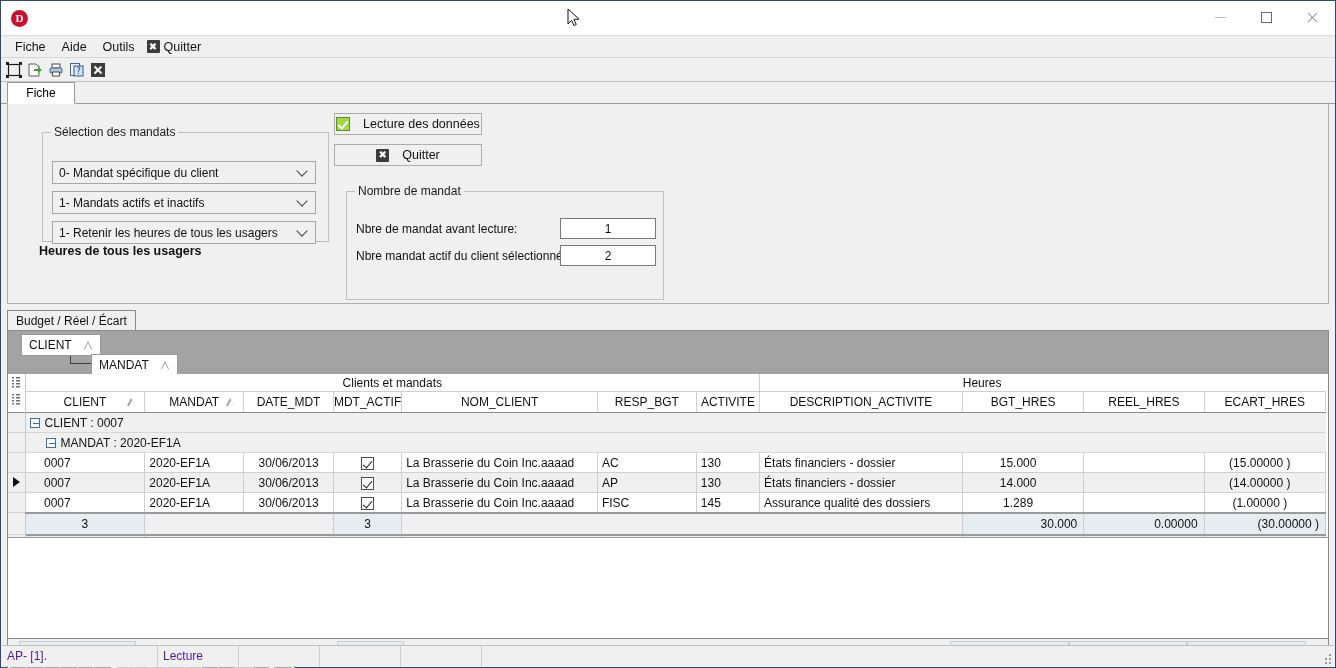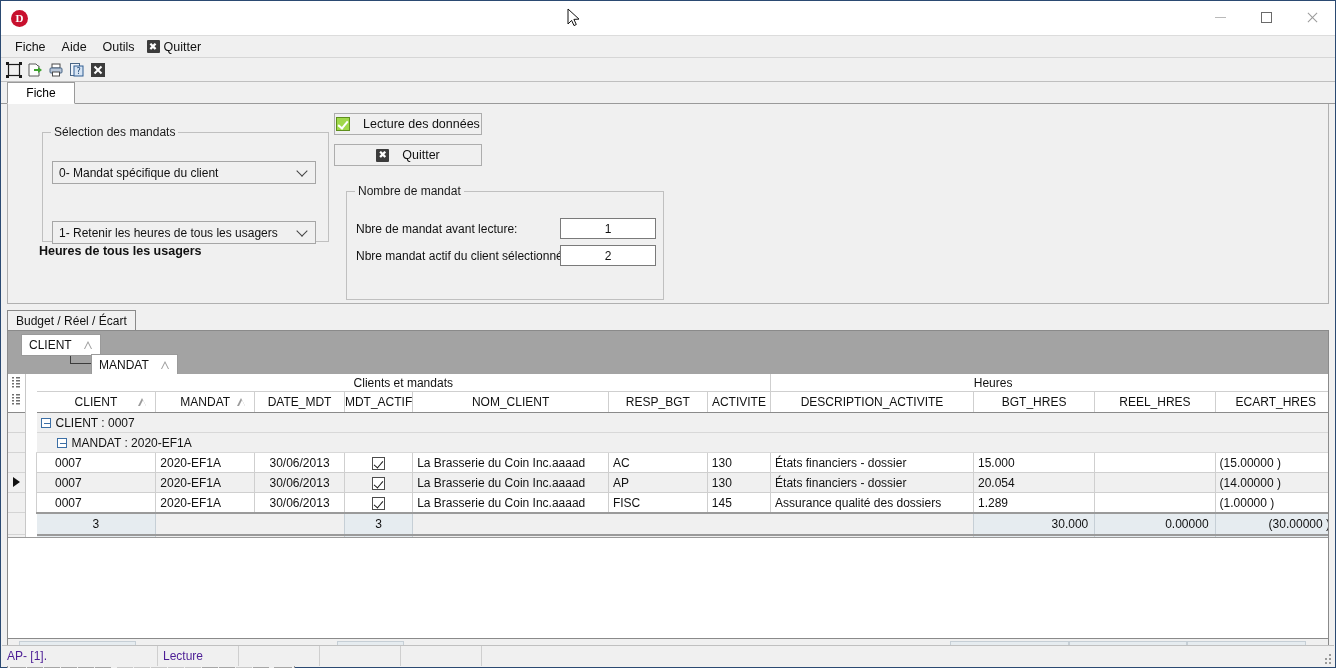--- a/index.html
+++ b/index.html
@@ -146,40 +146,40 @@
       linear-gradient(#6f6f6f,#6f6f6f) 0 3px/2px 1.5px no-repeat,
       linear-gradient(#6f6f6f,#6f6f6f) 4px 3px/4px 1.5px no-repeat,
       linear-gradient(#6f6f6f,#6f6f6f) 0 6px/2px 1.5px no-repeat,
       linear-gradient(#6f6f6f,#6f6f6f) 4px 6px/4px 1.5px no-repeat,
       linear-gradient(#6f6f6f,#6f6f6f) 0 9px/2px 1.5px no-repeat,
       linear-gradient(#6f6f6f,#6f6f6f) 4px 9px/4px 1.5px no-repeat;
   }
   .rowmark{position:absolute;left:5px;top:4px;width:0;height:0;
     border-top:5px solid transparent;border-bottom:5px solid transparent;border-left:7px solid #111;}
   table.dg{border-collapse:collapse;table-layout:fixed;width:1301px;
-    position:absolute;left:28px;top:0;font-size:12px;}
+    position:absolute;left:17px;top:0;font-size:12px;}
   table.dg td,table.dg th{padding:0;margin:0;}
   .hdr-top td{height:17px;text-align:center;font-weight:normal;color:#111;
     border-bottom:1px solid #cfcfcf;background:#ffffff;}
   .hdr-main td{height:20px;text-align:center;font-weight:normal;color:#111;
     border-bottom:1px solid #8a8a8a;border-right:1px solid #cfcfcf;background:#ffffff;
     position:relative;white-space:nowrap;}
   .hdr-main td .sortmark{position:absolute;right:8px;top:6px;}
   .grp-row td{height:19px;background:#f0f0f0;border-bottom:1px solid #d8d8d8;
     color:#111;white-space:nowrap;}
   .grp-lbl{display:flex;align-items:center;gap:5px;}
   .expander{
     width:10px;height:10px;box-sizing:border-box;border:1px solid #3c6fa5;background:#fff;
     display:inline-flex;align-items:center;justify-content:center;position:relative;flex:0 0 auto;
   }
   .expander:after{content:"";position:absolute;left:2px;top:4px;width:6px;height:1px;background:#3c6fa5;}
   tr.data td{height:19px;border:1px solid #cfcfcf;border-top:none;color:#111;
     padding:0 4px;white-space:nowrap;overflow:hidden;}
   tr.data.alt td{background:#f0f0f0;}
-  tr.data td.num{text-align:left;padding-right:14px;}
+  tr.data td.num{text-align:center;padding-right:14px;}
   tr.data td.ctr{text-align:center;}
   .cb{
     width:13px;height:13px;box-sizing:border-box;border:1px solid #4c4c4c;background:#fff;
     display:inline-block;position:relative;vertical-align:middle;
   }
   .cb:after{content:"";position:absolute;left:3px;top:1px;width:4px;height:8px;
     border-right:1.6px solid #1a1a1a;border-bottom:1.6px solid #1a1a1a;transform:rotate(40deg);}
   tr.sum td{height:20px;background:#f0f0f0;color:#111;border:none;padding:0;}
   tr.sum td.box{background:#e6ecf0;border:1px solid #c6cfd6;text-align:center;}
   tr.sum td.boxr{background:#e6ecf0;border:1px solid #c6cfd6;text-align:right;padding-right:6px;}
@@ -289,20 +289,24 @@
   <div class="tabstrip">
     <div class="tab-fiche">Fiche</div>
   </div>
 
   <div class="panel-upper">
 
     <fieldset class="grp" id="grp-mandats">
       <legend>Sélection des mandats</legend>
       <div class="sel" style="top:22px">
         <span>0- Mandat spécifique du client</span>
+        <i class="chev"></i>
+      </div>
+      <div class="sel" style="top:52px">
+        <span>1- Mandats actifs et inactifs</span>
         <i class="chev"></i>
       </div>
       <div class="sel" style="top:82px">
         <span>1- Retenir les heures de tous les usagers</span>
         <i class="chev"></i>
       </div>
     </fieldset>
 
     <div class="bold-note">Heures de tous les usagers</div>
 
@@ -433,21 +437,21 @@
           </tr>
           <tr class="data alt">
             <td style="padding-left:18px">0007</td>
             <td>2020-EF1A</td>
             <td class="ctr">30/06/2013</td>
             <td class="ctr"><span class="cb"></span></td>
             <td>La Brasserie du Coin Inc.aaaad</td>
             <td>AP</td>
             <td>130</td>
             <td>États financiers - dossier</td>
-            <td class="num">20.054</td>
+            <td class="num">14.000</td>
             <td class="num"></td>
             <td class="num">(14.00000 )</td>
           </tr>
           <tr class="data">
             <td style="padding-left:18px">0007</td>
             <td>2020-EF1A</td>
             <td class="ctr">30/06/2013</td>
             <td class="ctr"><span class="cb"></span></td>
             <td>La Brasserie du Coin Inc.aaaad</td>
             <td>FISC</td>

